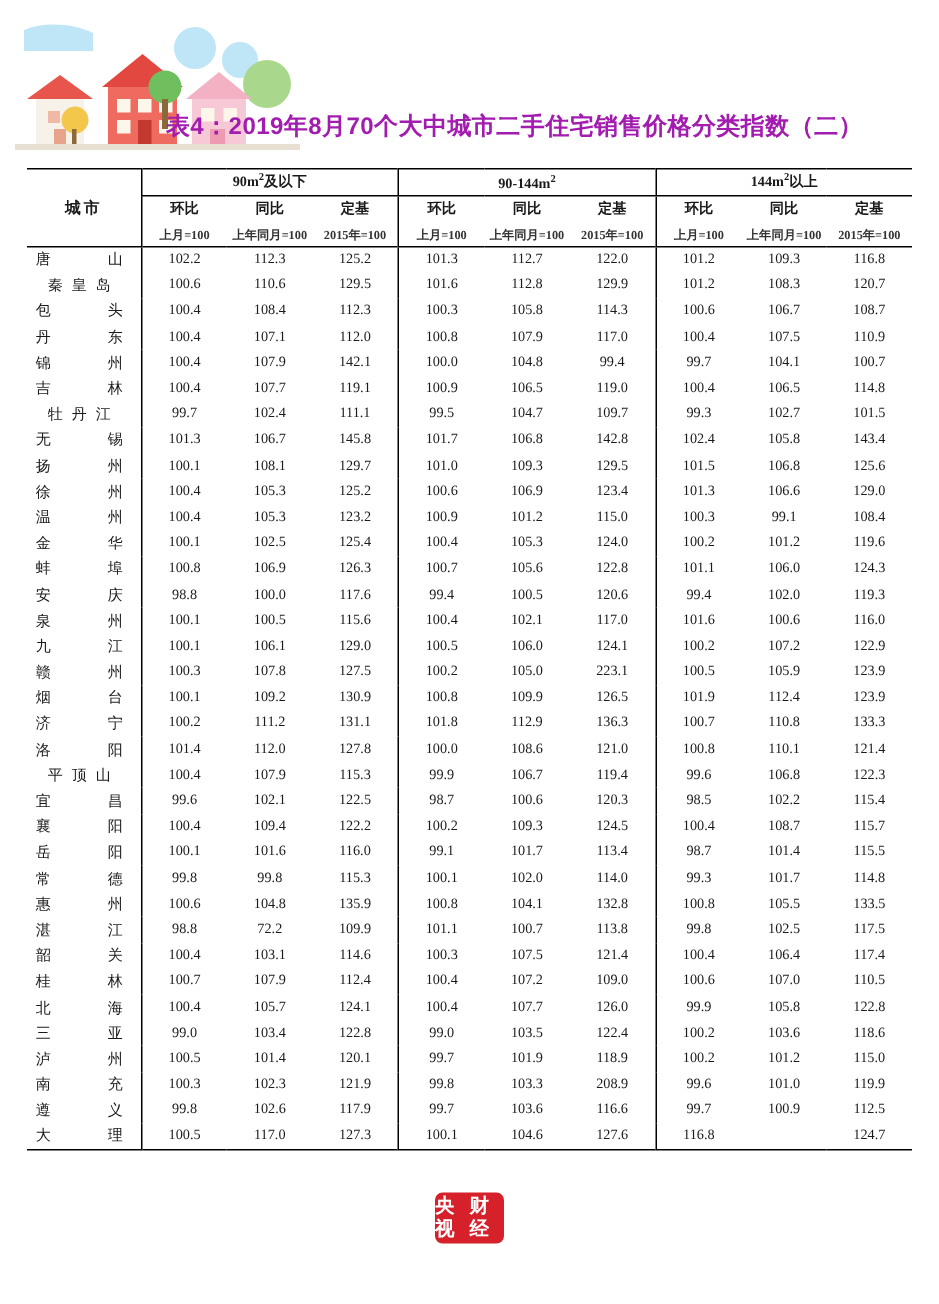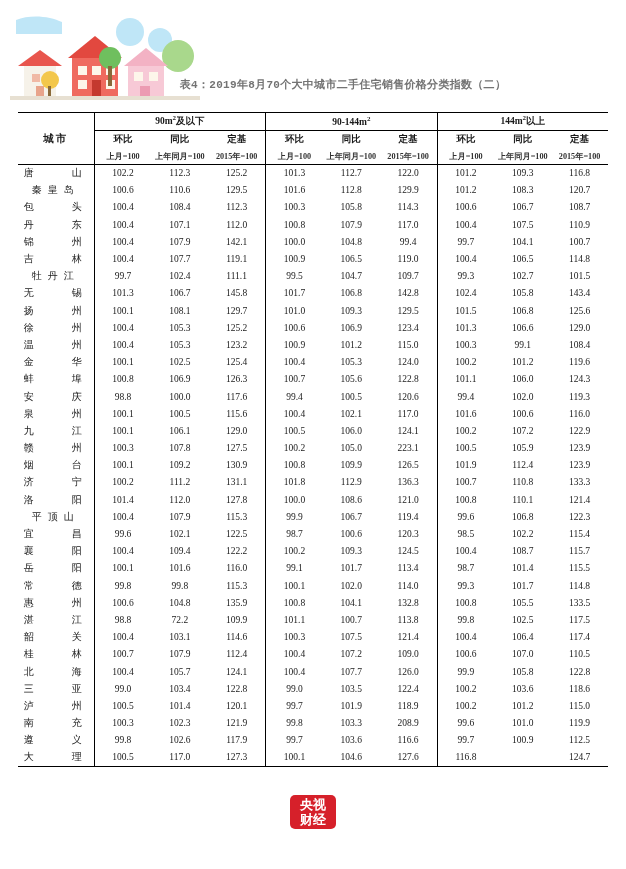--- a/index.html
+++ b/index.html
@@ -30,24 +30,24 @@
     position: absolute;
     left: 0;
     top: 74px;
     width: 626px;
     text-align: center;
     padding-left: 60px;
     box-sizing: border-box;
   }
   .title {
     display: inline-block;
-    font-family: Liberation Mono, monospace;
+    font-family: Liberation Sans, sans-serif;
     font-weight: bold;
-    font-size: 11px;
-    color: #737373;
+    font-size: 16px;
+    color: #a21caf;
     letter-spacing: .3px;
   }
 
   
   .table-area {
     position: absolute;
     left: 18px;
     top: 112px;
     width: 590px;
   }
@@ -116,21 +116,21 @@
     width: 46px;
     height: 34px;
     background: #d6202a;
     border-radius: 5px;
     color: #fff;
     font-family: "DejaVu Sans", sans-serif;
     font-weight: bold;
     font-size: 13px;
     line-height: 15px;
     display: flex;
-    flex-direction: column;
+    flex-direction: row;
     align-items: center;
     justify-content: center;
     letter-spacing: 0;
   }
   .footer-text {
     font-family: "DejaVu Sans", sans-serif;
     font-weight: bold;
     font-size: 19px;
     color: #111;
     letter-spacing: 1px;

